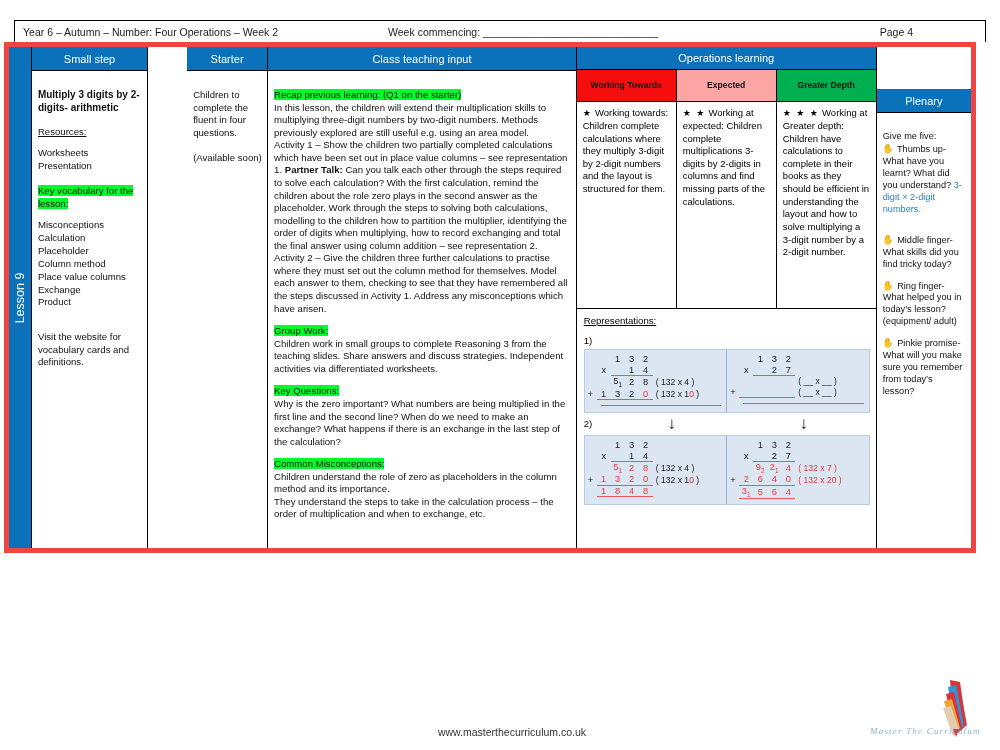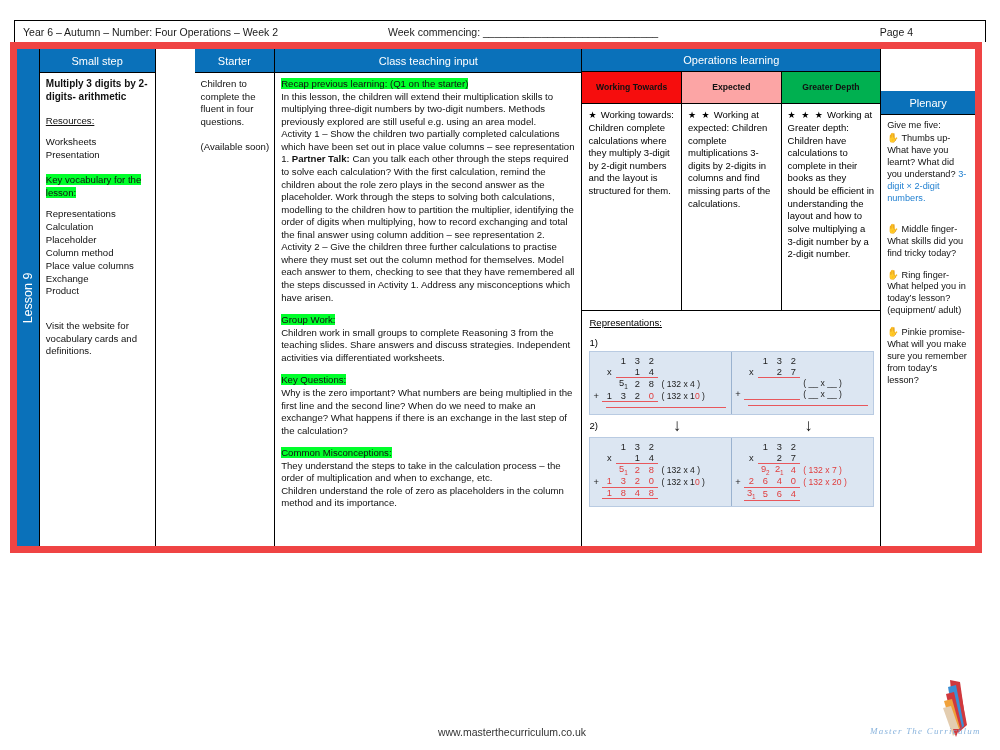--- a/index.html
+++ b/index.html
@@ -28,24 +28,24 @@
     font-size: 10.5px;
     color: #1a1a1a;
   }
   .meta-left { padding-left: 8px; white-space: nowrap; }
   .meta-mid { margin-left: 110px; white-space: nowrap; }
   .meta-right { margin-left: auto; padding-right: 72px; white-space: nowrap; }
 
   
   .tbl {
     position: absolute;
-    left: 10px; top: 42px;
+    left: 4px; top: 42px;
     width: 972px;
     height: 511px;
-    border: 7px solid #ef4444;
+    border: 5px solid #ef4444;
     display: flex;
   }
   .spine {
     width: 24px;
     background: #0a71ba;
     border-right: 1px solid #000;
     position: relative;
   }
   .spine-label {
     position: absolute;
@@ -75,21 +75,21 @@
     height: 24px;
     display: flex;
     align-items: center;
     justify-content: center;
     border-bottom: 1px solid #000;
     text-align: center;
     padding: 0 2px;
   }
   .cbody {
     flex: 1;
-    padding: 5px 5px 4px 6px;
+    padding: 18px 5px 4px 6px;
     font-size: 9.6px;
     line-height: 1.31;
     color: #111;
     overflow: hidden;
   }
 
   
   .ss-title { font-weight: bold; font-size: 10px; line-height: 1.28; }
   .ss-sub { text-decoration: underline; margin-top: 11px; }
   .hl { background: #00ff2a; display: inline; }
@@ -199,21 +199,21 @@
       <div class="cbody">
         <div class="ss-title">Multiply 3 digits by 2-digits- arithmetic</div>
         <div class="ss-sub">Resources:</div>
         <div class="spacer8"></div>
         <div>Worksheets</div>
         <div>Presentation</div>
         <div class="spacer12"></div>
         <div><span class="hlblk">Key vocabulary for the lesson:</span></div>
         <div class="spacer8"></div>
         <div class="vocab-list">
-          <div>Representations</div>
+          <div>Misconceptions</div>
           <div>Calculation</div>
           <div>Placeholder</div>
           <div>Column method</div>
           <div>Place value columns</div>
           <div>Exchange</div>
           <div>Product</div>
         </div>
         <div style="height:22px"></div>
         <div>Visit the website for vocabulary cards and definitions.</div>
       </div>
@@ -236,22 +236,22 @@
         <p><span>Activity 1 – Show the children two partially completed calculations which have been set out in place value columns – see representation 1.</span> <span class="b">Partner Talk:</span> <span>Can you talk each other through the steps required to solve each calculation? With the first calculation, remind the children about the role zero plays in the second answer as the placeholder. Work through the steps to solving both calculations, modelling to the children how to partition the multiplier, identifying the order of digits when multiplying, how to record exchanging and total the final answer using column addition – see representation 2.</span></p>
         <p>Activity 2 – Give the children three further calculations to practise where they must set out the column method for themselves. Model each answer to them, checking to see that they have remembered all the steps discussed in Activity 1. Address any misconceptions which have arisen.</p>
         <div class="gap"></div>
         <p><span class="hl">Group Work:</span></p>
         <p>Children work in small groups to complete Reasoning 3 from the teaching slides. Share answers and discuss strategies. Independent activities via differentiated worksheets.</p>
         <div class="gap"></div>
         <p><span class="hl">Key Questions:</span></p>
         <p>Why is the zero important? What numbers are being multiplied in the first line and the second line? When do we need to make an exchange? What happens if there is an exchange in the last step of the calculation?</p>
         <div class="gap"></div>
         <p><span class="hl">Common Misconceptions:</span></p>
+        <p>Children understand the role of  zero as placeholders in the column method and its importance.</p>
         <p>They understand the steps to take in the calculation process – the order of multiplication and when to exchange, etc.</p>
-        <p>Children understand the role of  zero as placeholders in the column method and its importance.</p>
       </div>
     </div>
 
     <div class="col col-indep">
       <div class="chead">Operations learning</div>
       <div class="indep-inner">
 
         <div class="tier-row">
           <div class="tier">
             <div class="tier-head" style="background: rgb(246, 13, 13);">Working Towards</div>

